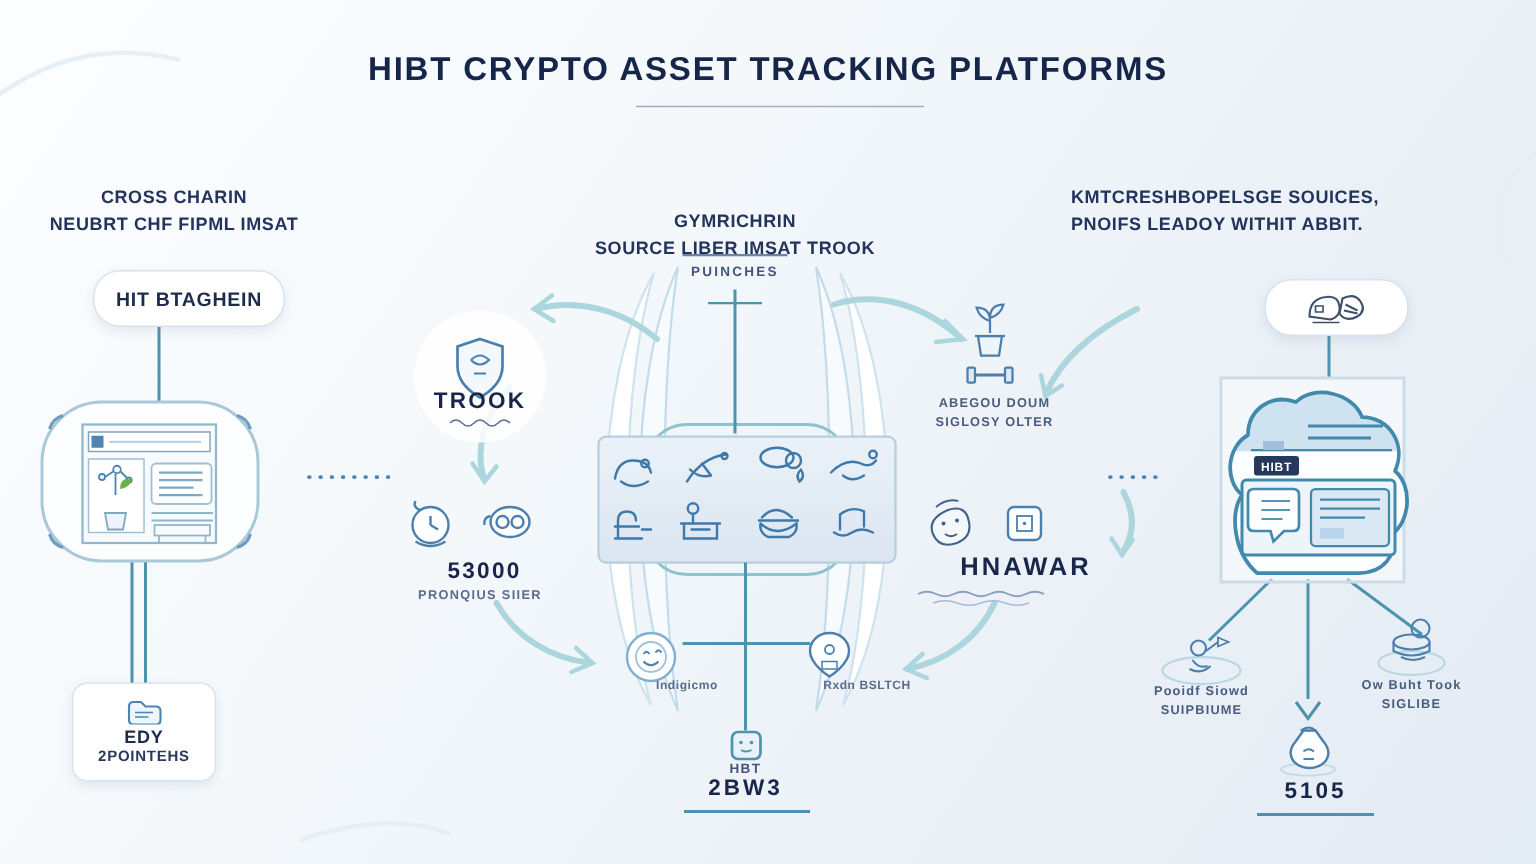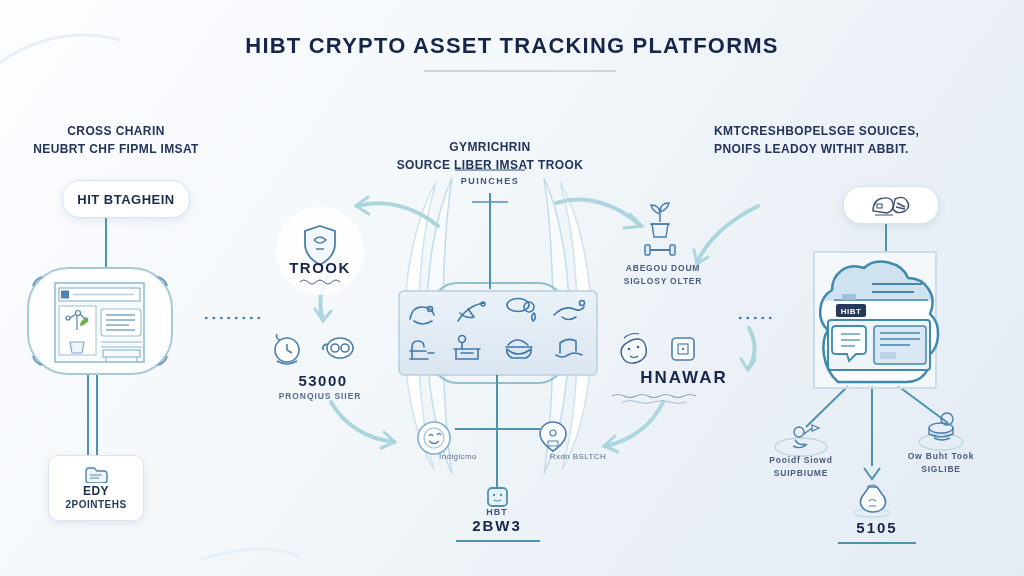--- a/index.html
+++ b/index.html
@@ -19,21 +19,21 @@
   .card{left:48px;top:455px;width:94px;height:64px;background:#ffffff;border:1px solid #d8e4ee;border-radius:10px;
     box-shadow:0 3px 8px rgba(90,125,160,.14);display:flex;flex-direction:column;align-items:center;justify-content:center;gap:1px;}
   .card .t1{font-size:12px;font-weight:700;color:#1d2c4d;letter-spacing:.5px;}
   .card .t2{font-size:10px;font-weight:700;color:#2a3a5e;letter-spacing:.5px;}
   .lbl-tiny{font-size:9px;font-weight:700;color:#44557a;letter-spacing:1.5px;white-space:nowrap;}
   .lbl-big{font-size:15px;font-weight:700;color:#17264a;letter-spacing:1.5px;white-space:nowrap;}
   .lbl-cap{font-size:8.5px;font-weight:700;color:#5a6b8c;letter-spacing:.9px;white-space:nowrap;}
   .lbl-two{font-size:8.5px;font-weight:700;color:#4a5c7e;letter-spacing:.8px;line-height:13px;white-space:nowrap;}
   .lbl-two span{display:block;}
   .hnawar{font-size:17px;font-weight:700;color:#17264a;letter-spacing:2px;white-space:nowrap;}
-  .lbl-micro{font-size:8px;font-weight:400;color:#5a6b8c;letter-spacing:.4px;white-space:nowrap;padding-left:48px;}
+  .lbl-micro{font-size:8px;font-weight:700;color:#5a6b8c;letter-spacing:.4px;white-space:nowrap;padding-left:48px;}
 </style>
 </head>
 <body>
 
 <div class="stage">
 
   <svg class="decor" width="1024" height="576" viewBox="0 0 1024 576">
     <defs>
       <linearGradient id="panelGrad" x1="0" y1="0" x2="0" y2="1">
         <stop offset="0" stop-color="#eaf1f8"></stop>

